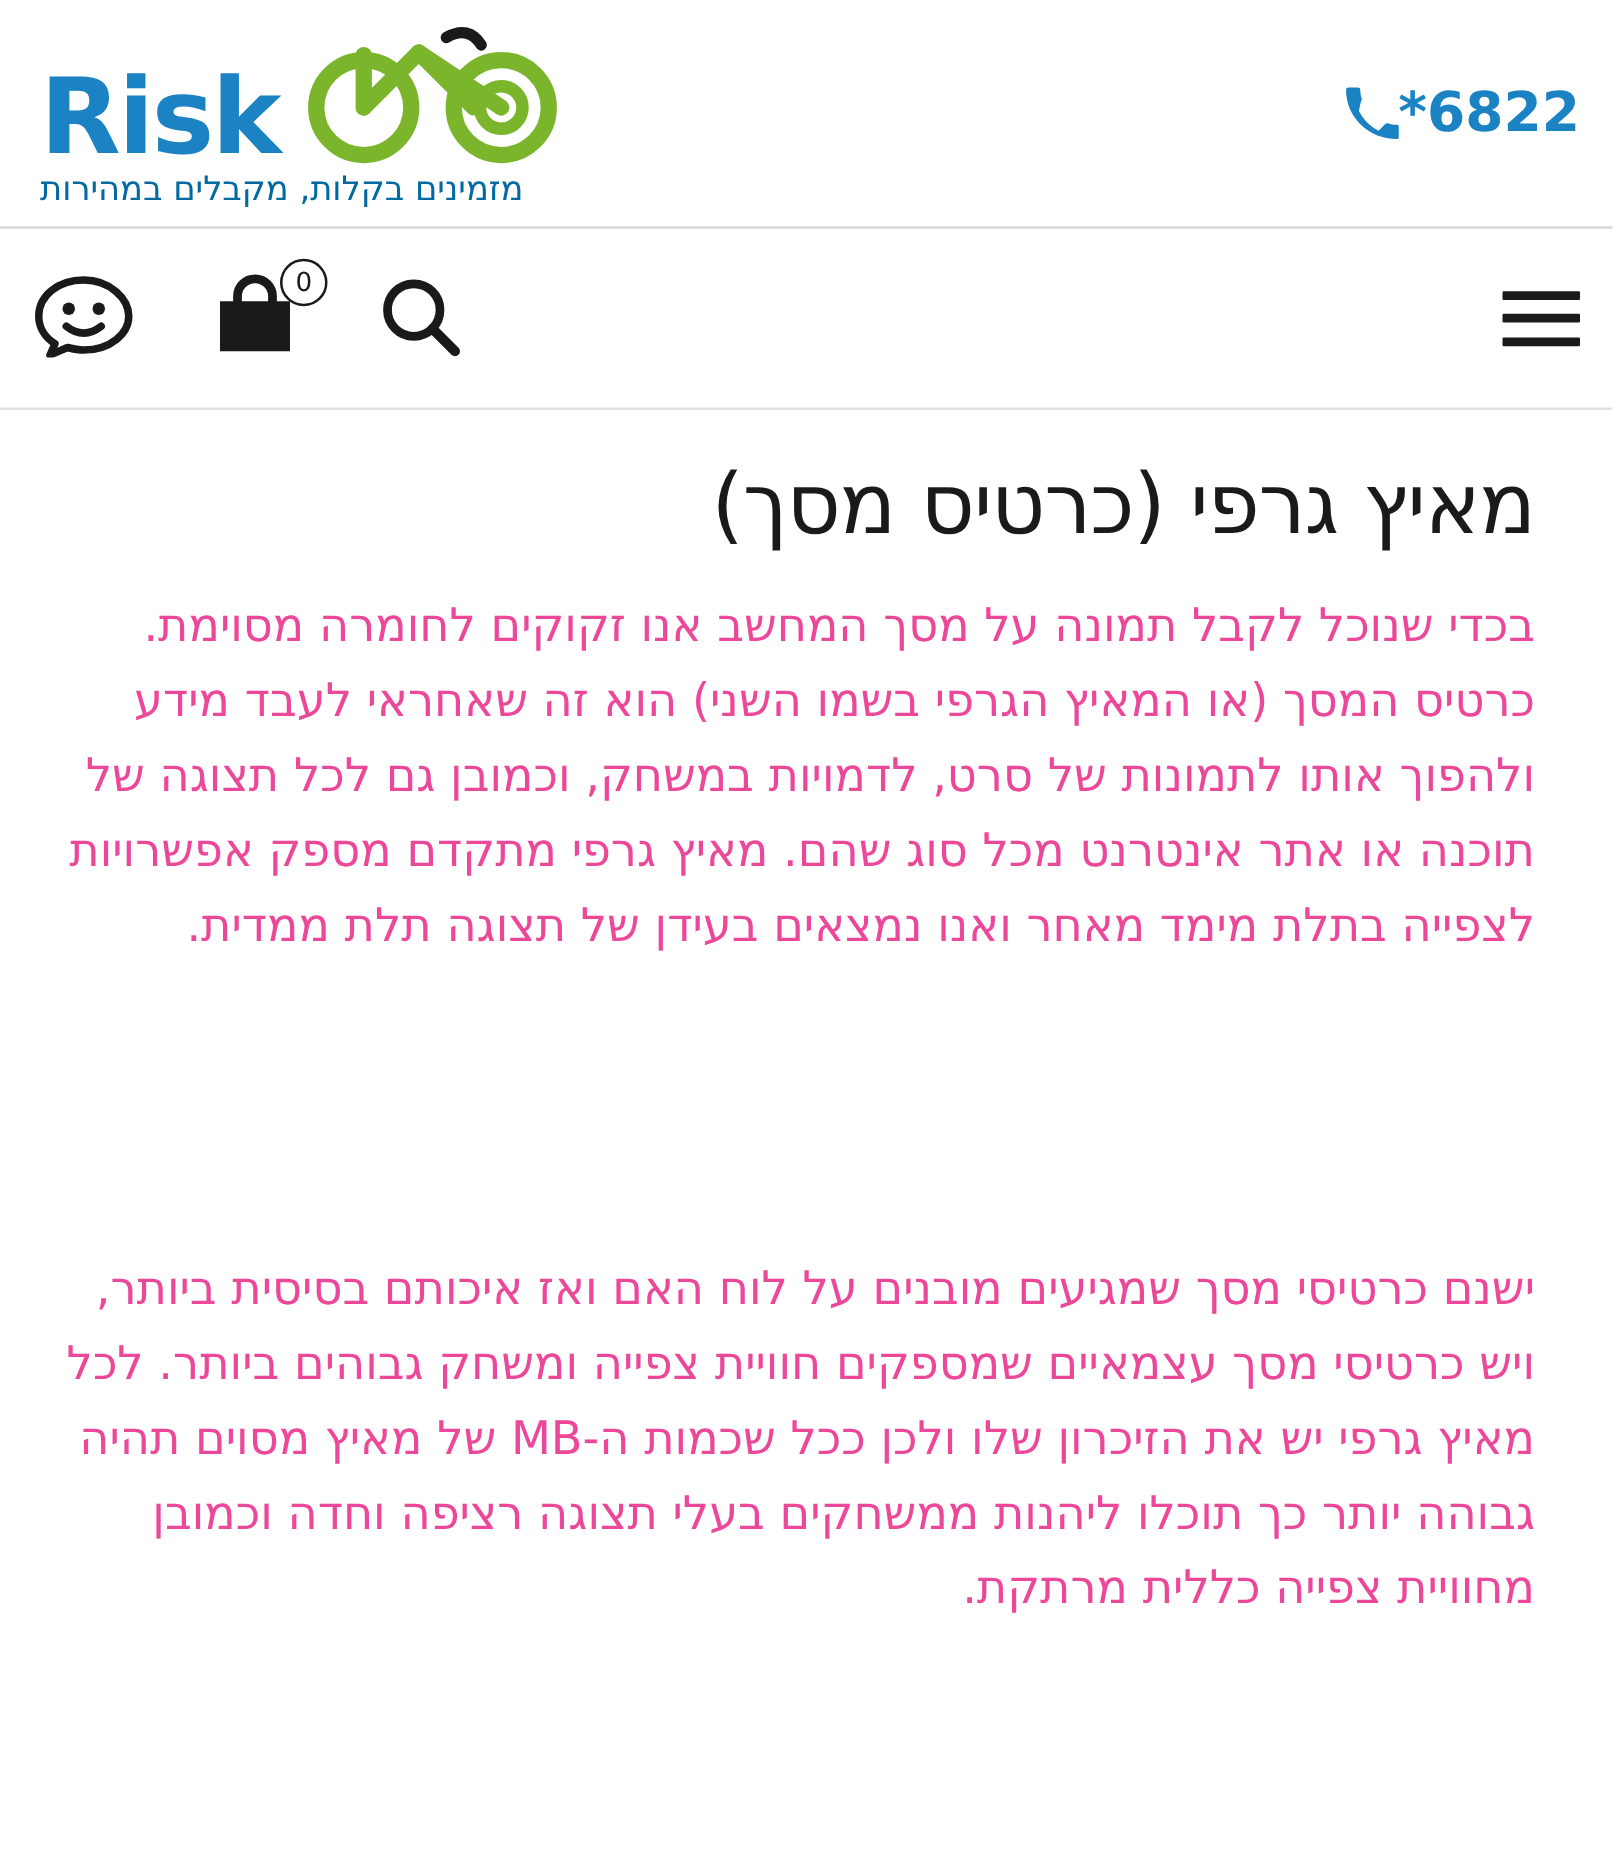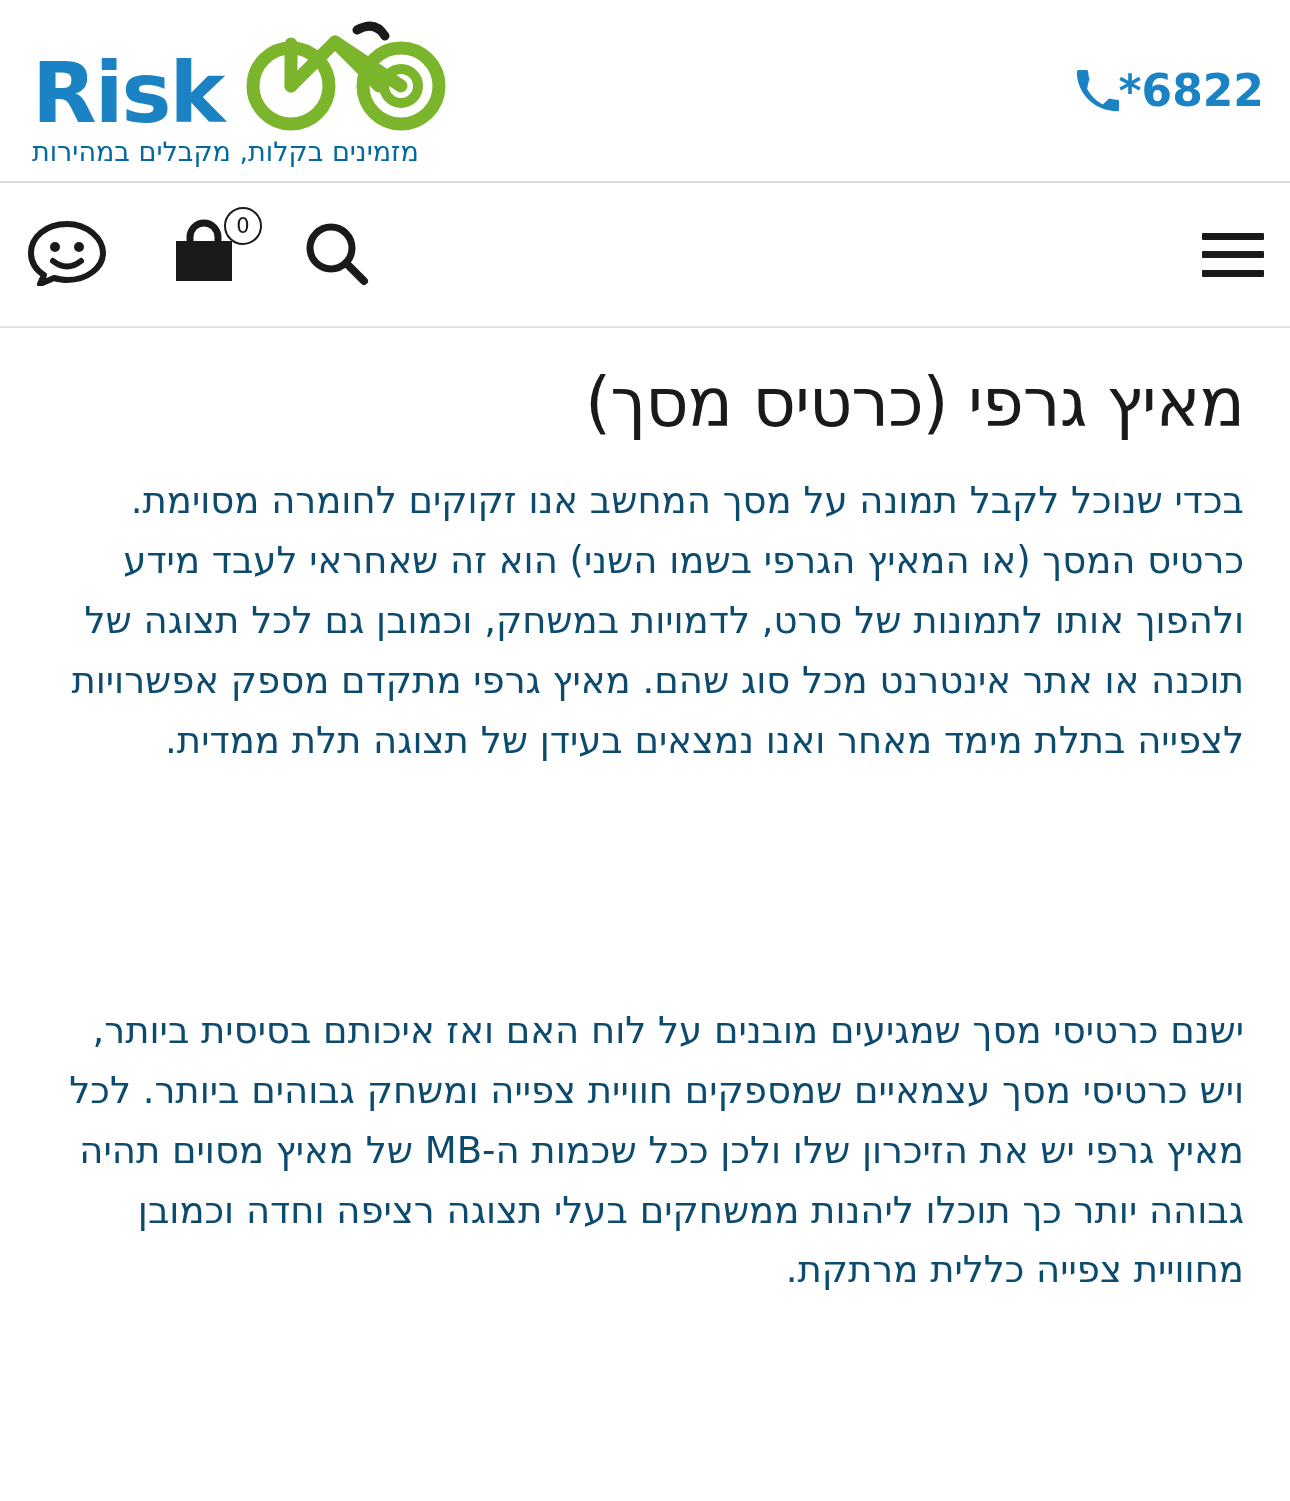--- a/index.html
+++ b/index.html
@@ -123,36 +123,36 @@
   .hamburger span {
     display: block;
     height: 7px;
     width: 100%;
     background: #1a1a1a;
     border-radius: 1px;
   }
 
   
   .content {
-    padding: 26px 46px 40px 46px;
+    padding: 26px 62px 40px 46px;
     direction: rtl;
     text-align: right;
   }
   .page-title {
     font-size: 67px;
     font-weight: 400;
     color: #1a1a1a;
     margin: 10px 0 28px 0;
     line-height: 1.18;
     letter-spacing: -1px;
   }
   .para {
     font-size: 37px;
     line-height: 1.62;
-    color: #0c4a6e;
+    color: #ec4899;
     margin: 0 0 30px 0;
     text-align: right;
   }
   .spacer-gap { height: 200px; }
 </style>
 </head>
 <body>
 
 <div class="topbar">
 

